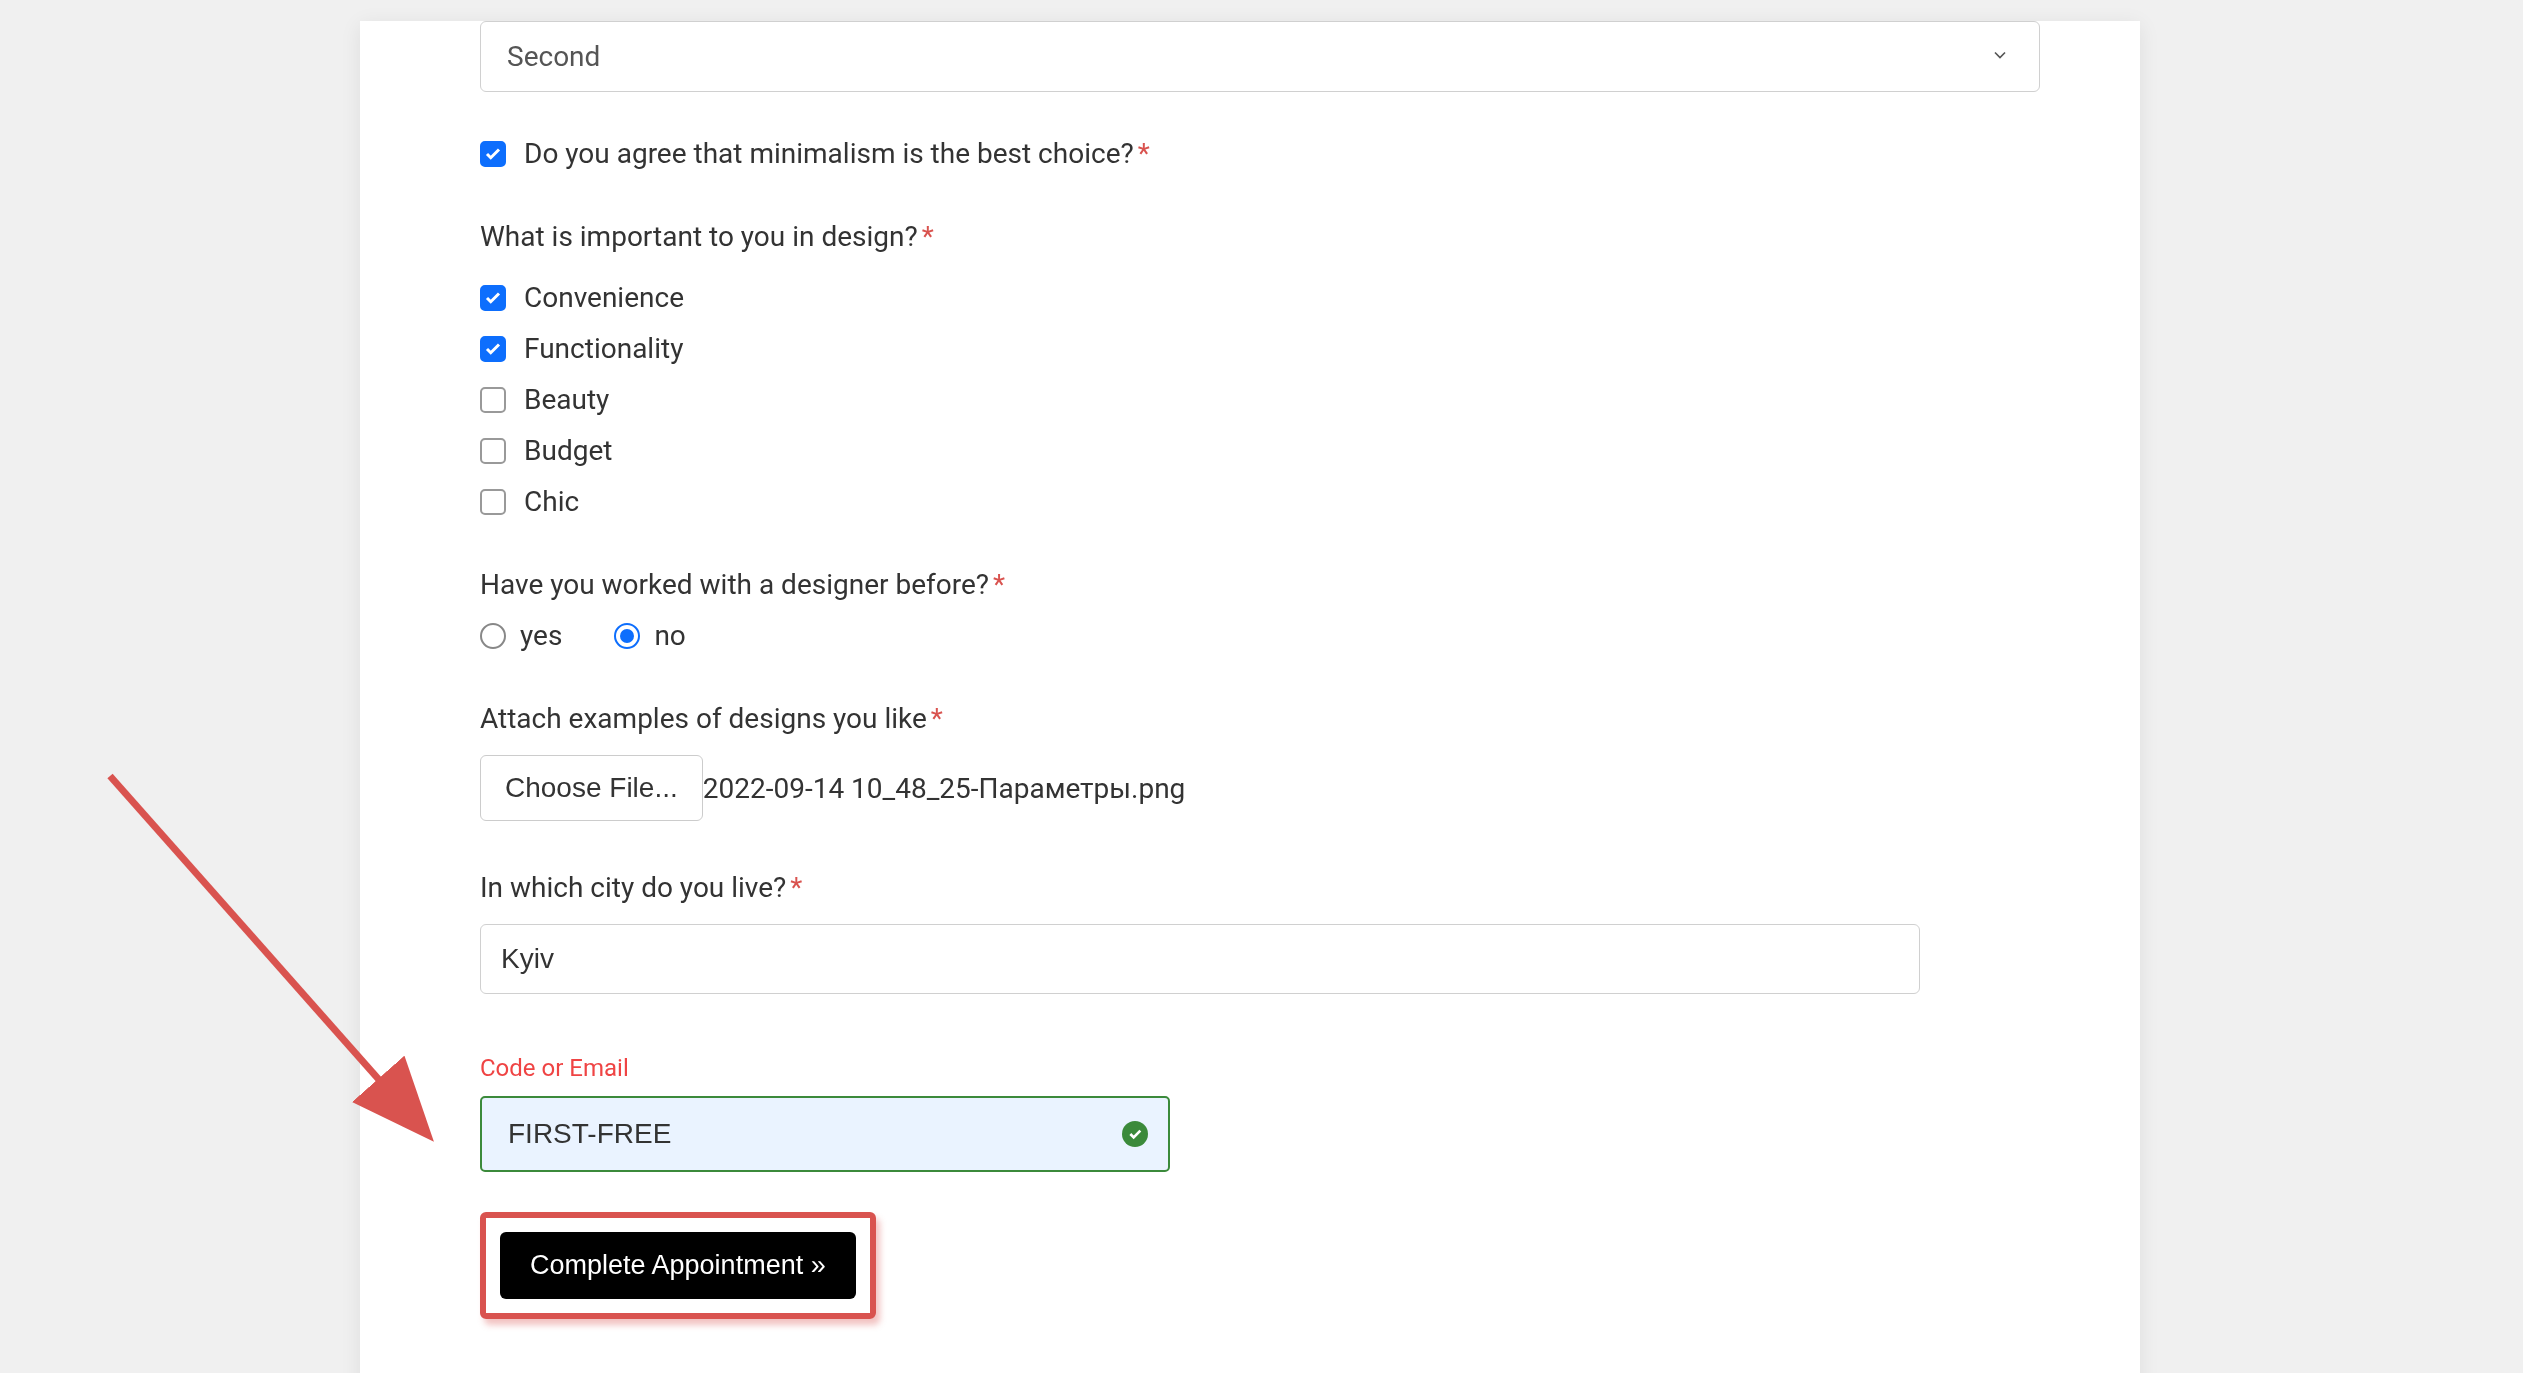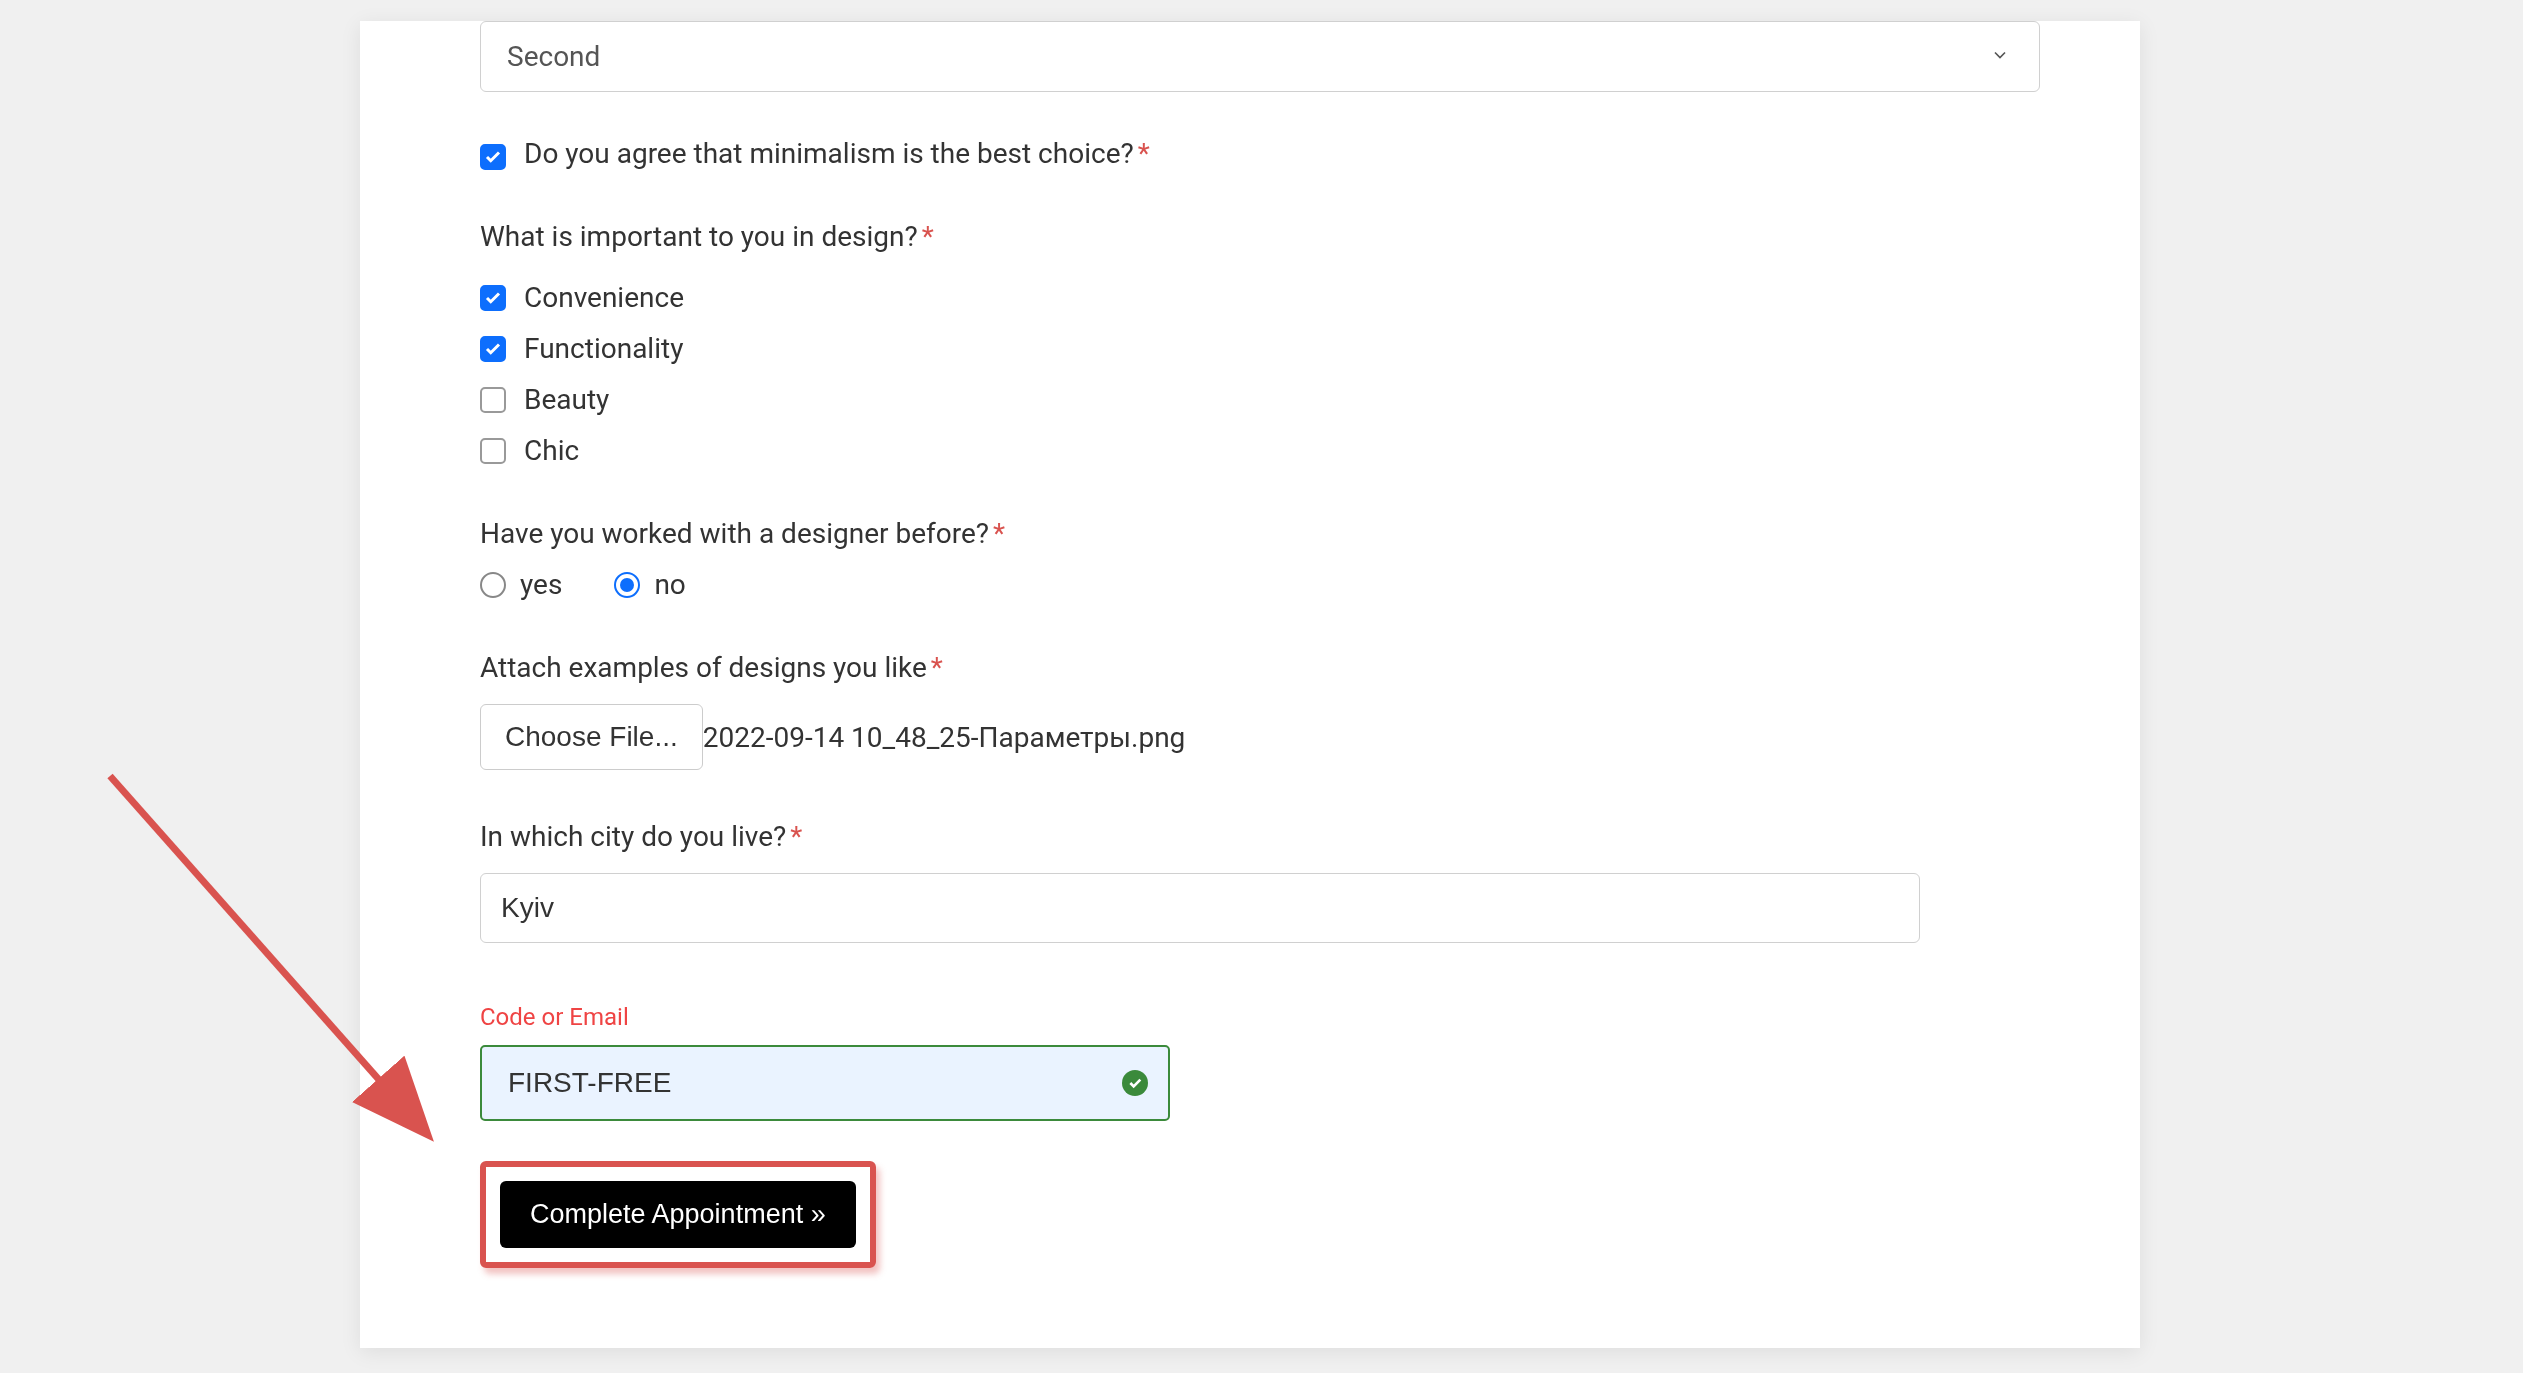--- a/index.html
+++ b/index.html
@@ -50,21 +50,21 @@
     .select-caret {
       position: absolute;
       right: 30px;
       top: 50%;
       transform: translateY(-50%);
       pointer-events: none;
       color: #666;
     }
     .checkbox-row {
       display: flex;
-      align-items: flex-end;
+      align-items: center;
       gap: 18px;
       margin-bottom: 50px;
     }
     .checkbox-list {
       margin-top: 28px;
     }
     .checkbox-list .checkbox-item {
       display: flex;
       align-items: center;
       gap: 18px;
@@ -287,20 +287,26 @@
           <div class="checkbox-item">
             <div class="checkbox">
               
             </div>
             <span class="label-text">Beauty</span>
           </div>
           <div class="checkbox-item">
             <div class="checkbox">
               
             </div>
+            <span class="label-text">Budget</span>
+          </div>
+          <div class="checkbox-item">
+            <div class="checkbox">
+              
+            </div>
             <span class="label-text">Chic</span>
           </div>
         </div>
       </div>
 
       
       <div class="field-group">
         <div class="question-label">
           <span>Have you worked with a designer before?</span><span class="required">*</span>
         </div>

